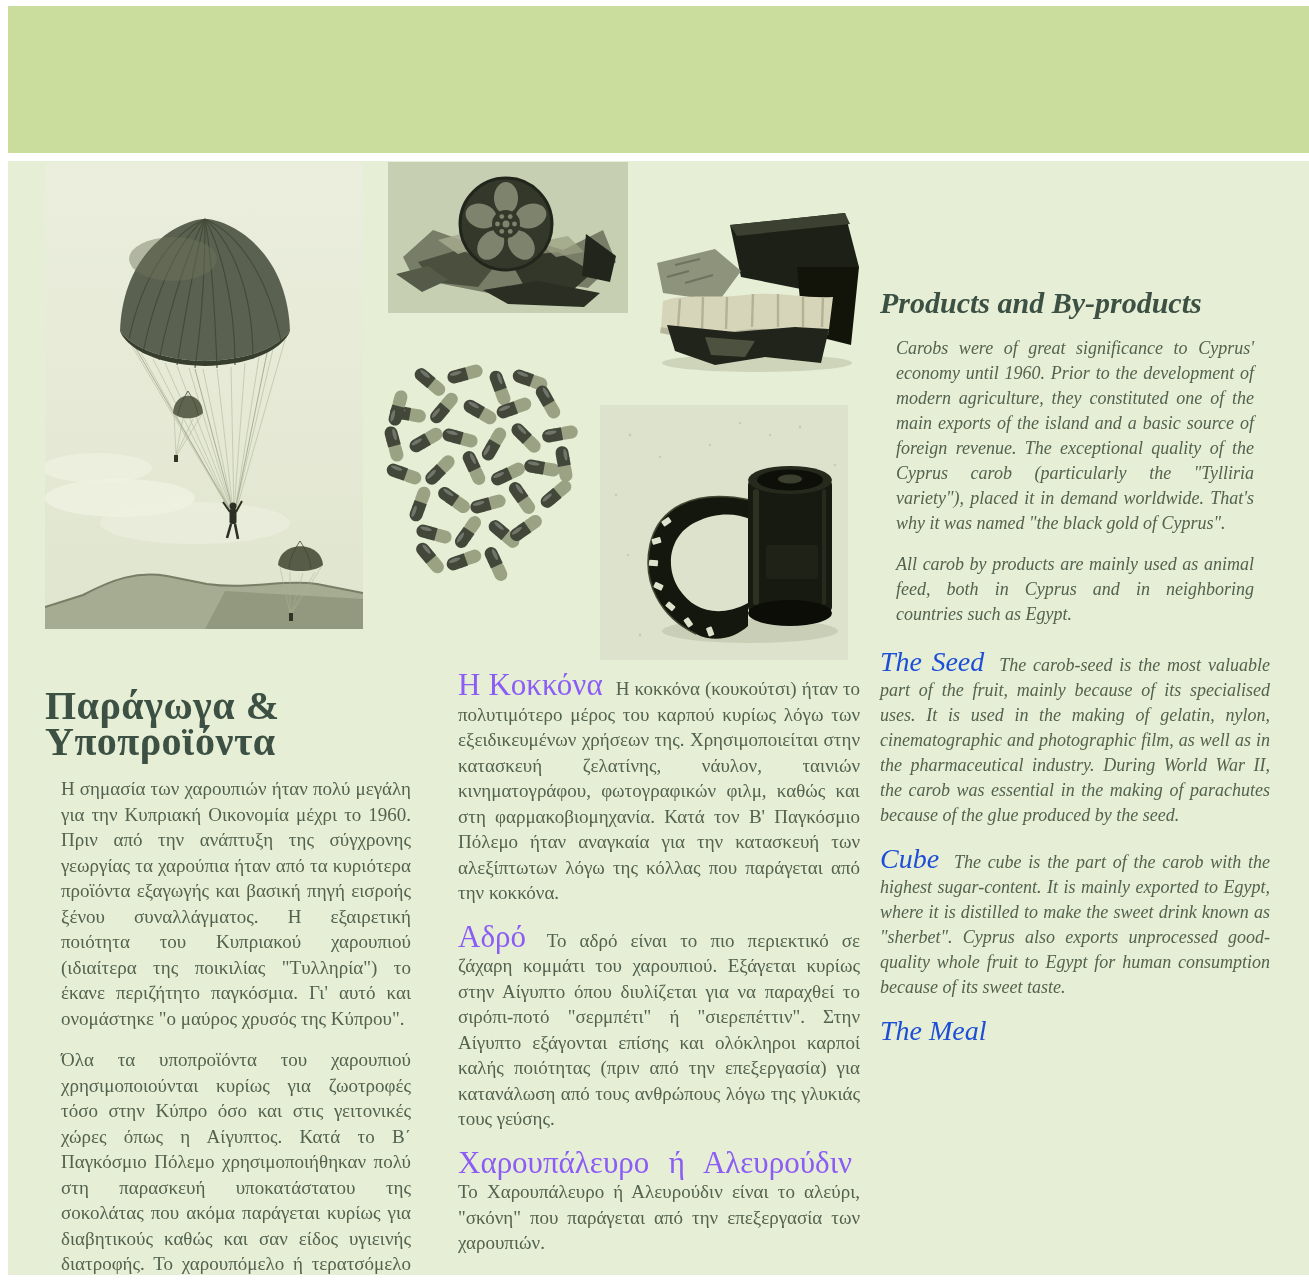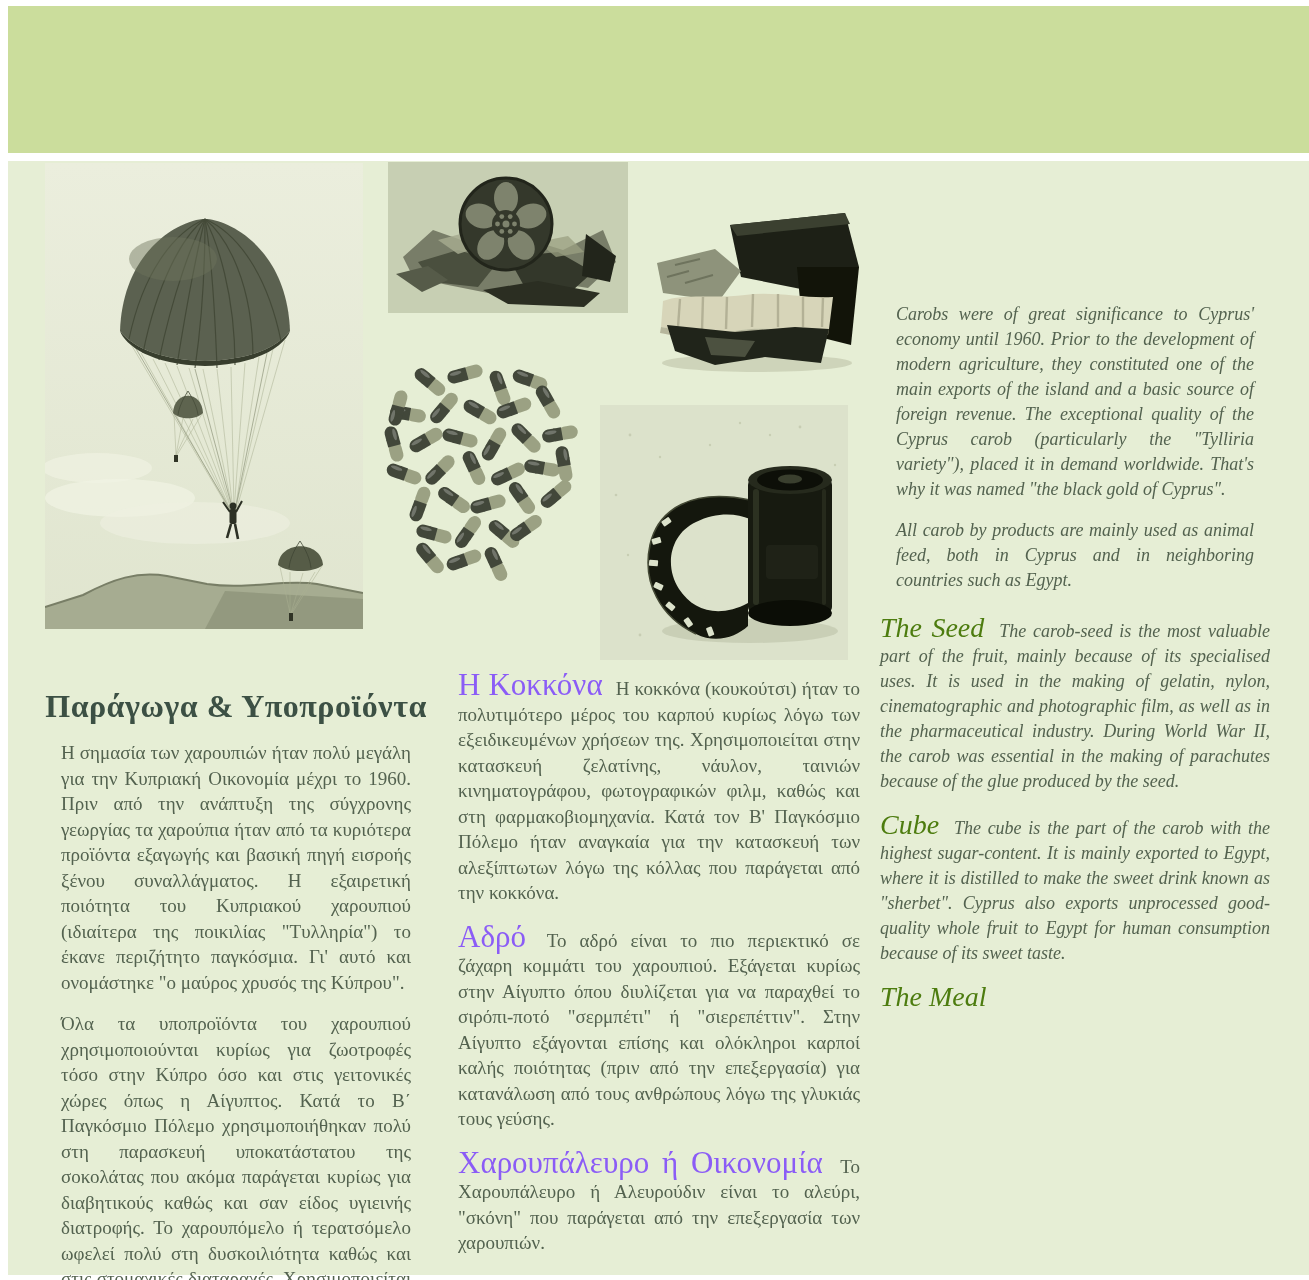--- a/index.html
+++ b/index.html
@@ -4,28 +4,28 @@
 <style>
   html,body{margin:0;padding:0;background:#ffffff;}
   #stage{position:relative;width:1309px;height:1280px;background:#ffffff;overflow:hidden;
          font-family:"Liberation Serif","DejaVu Serif",serif;}
   #topband{position:absolute;left:8px;top:6px;right:0;height:147px;background:#cbdd9c;}
   #panel{position:absolute;left:8px;top:161px;right:0;height:1114px;background:#e6eed5;}
 
   .photo{position:absolute;}
   .col{position:absolute;color:#53624f;text-align:justify;}
   .col p{margin:16px;}
-  h1.gr{font-size:32px;line-height:36px;font-weight:bold;color:#3c5044;margin:0 0 15px 0;letter-spacing:.5px;text-align:center;}
+  h1.gr{font-size:40px;line-height:36px;font-weight:bold;color:#3c5044;margin:0 0 15px 0;letter-spacing:.5px;text-align:left;}
   h1.en{font-size:30px;line-height:34px;font-weight:bold;font-style:italic;color:#3c5044;margin:0 0 16px 0;text-align:left;}
   .gr-body{font-size:19px;line-height:25.5px;}
   .en-body{font-size:18px;line-height:25px;font-style:italic;}
   .section{margin-top:18px;}
   .section:first-child{margin-top:0;}
   .lead-gr{font-size:31px;line-height:25.5px;color:#8b5cf6;padding-right:8px;}
-  .lead-en{font-size:28px;line-height:25px;color:#4d7c0f;font-style:italic;padding-right:8px;}
+  .lead-en{font-size:28px;line-height:25px;color:#1d4ed8;font-style:italic;padding-right:8px;}
   .gap{margin-top:8px;}
   .bigger-gap{margin-top:22px;}
 </style>
 </head>
 <body>
 
 <div id="stage">
 
   <div id="topband"></div>
   <div id="panel"></div>
@@ -279,26 +279,27 @@
   <div class="col" style="left:458px;top:672px;width:402px;">
     <div class="section gr-body">
       <span class="lead-gr">Η Κοκκόνα</span>
       <span>Η κοκκόνα (κουκούτσι) ήταν το πολυτιμότερο μέρος του καρπού κυρίως λόγω των εξειδικευμένων χρήσεων της. Χρησιμοποιείται στην κατασκευή ζελατίνης, νάυλον, ταινιών κινηματογράφου, φωτογραφικών φιλμ, καθώς και στη φαρμακοβιομηχανία. Κατά τον Β' Παγκόσμιο Πόλεμο ήταν αναγκαία για την κατασκευή των αλεξίπτωτων λόγω της κόλλας που παράγεται από την κοκκόνα.</span>
     </div>
     <div class="section gr-body">
       <span class="lead-gr">Αδρό</span>
       <span>Το αδρό είναι το πιο περιεκτικό σε ζάχαρη κομμάτι του χαρουπιού. Εξάγεται κυρίως στην Αίγυπτο όπου διυλίζεται για να παραχθεί το σιρόπι-ποτό "σερμπέτι" ή "σιερεπέττιν". Στην Αίγυπτο εξάγονται επίσης και ολόκληροι καρποί καλής ποιότητας (πριν από την επεξεργασία) για κατανάλωση από τους ανθρώπους λόγω της γλυκιάς τους γεύσης.</span>
     </div>
     <div class="section gr-body">
-      <span class="lead-gr">Χαρουπάλευρο ή Οικονομία</span>
+      <span class="lead-gr">Χαρουπάλευρο ή Αλευρούδιν</span>
       <span>Το Χαρουπάλευρο ή Αλευρούδιν είναι το αλεύρι, "σκόνη" που παράγεται από την επεξεργασία των χαρουπιών.</span>
     </div>
   </div>
 
   <div class="col" style="left:880px;top:286px;width:390px;">
+    <h1 class="en">Products and By-products</h1>
     <div class="en-body">
       <p>Carobs were of great significance to Cyprus' economy until 1960. Prior to the development of modern agriculture, they constituted one of the main exports of the island and a basic source of foreign revenue. The exceptional quality of the Cyprus carob (particularly the "Tylliria variety"), placed it in demand worldwide. That's why it was named "the black gold of Cyprus".</p>
       <p class="gap">All carob by products are mainly used as animal feed, both in Cyprus and in neighboring countries such as Egypt.</p>
     </div>
     <div class="section en-body bigger-gap">
       <span class="lead-en">The Seed</span>
       <span>The carob-seed is the most valuable part of the fruit, mainly because of its specialised  uses. It is used in the making of gelatin, nylon, cinematographic and photographic film, as well as in the pharmaceutical industry. During World War II, the carob was essential in the making of parachutes because of the glue produced by the seed.</span>
     </div>
     <div class="section en-body">
       <span class="lead-en">Cube</span>

